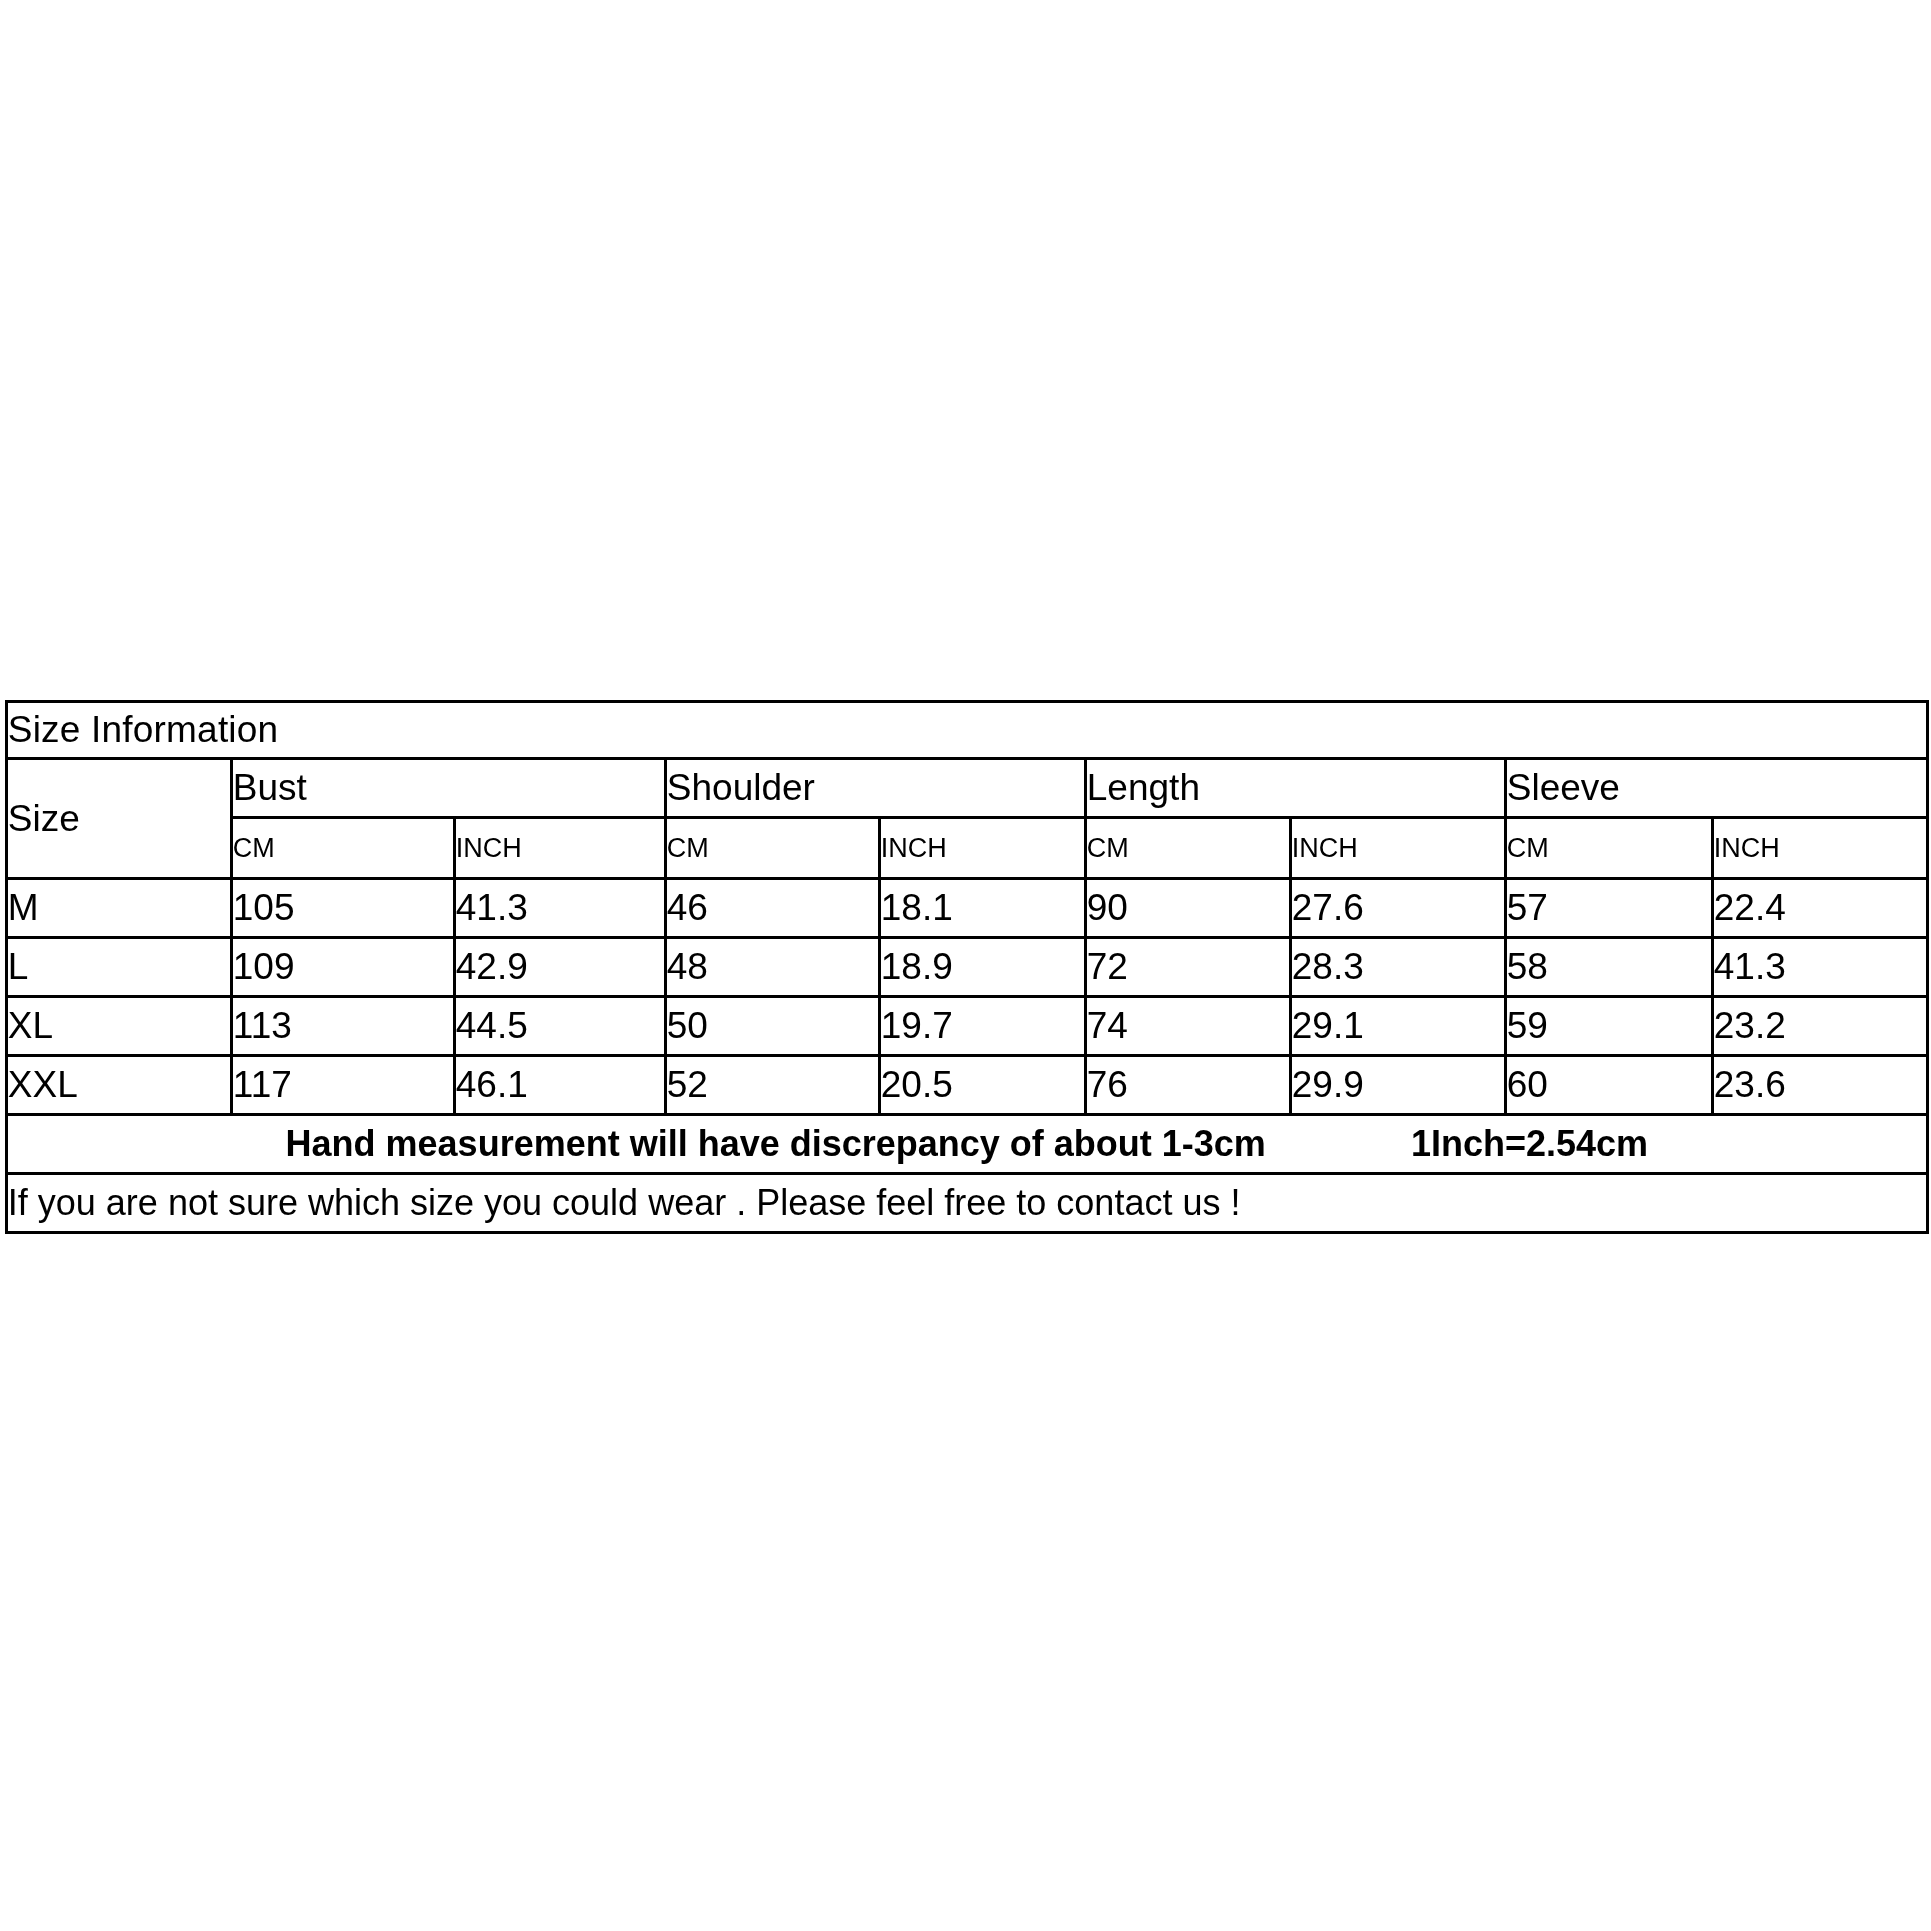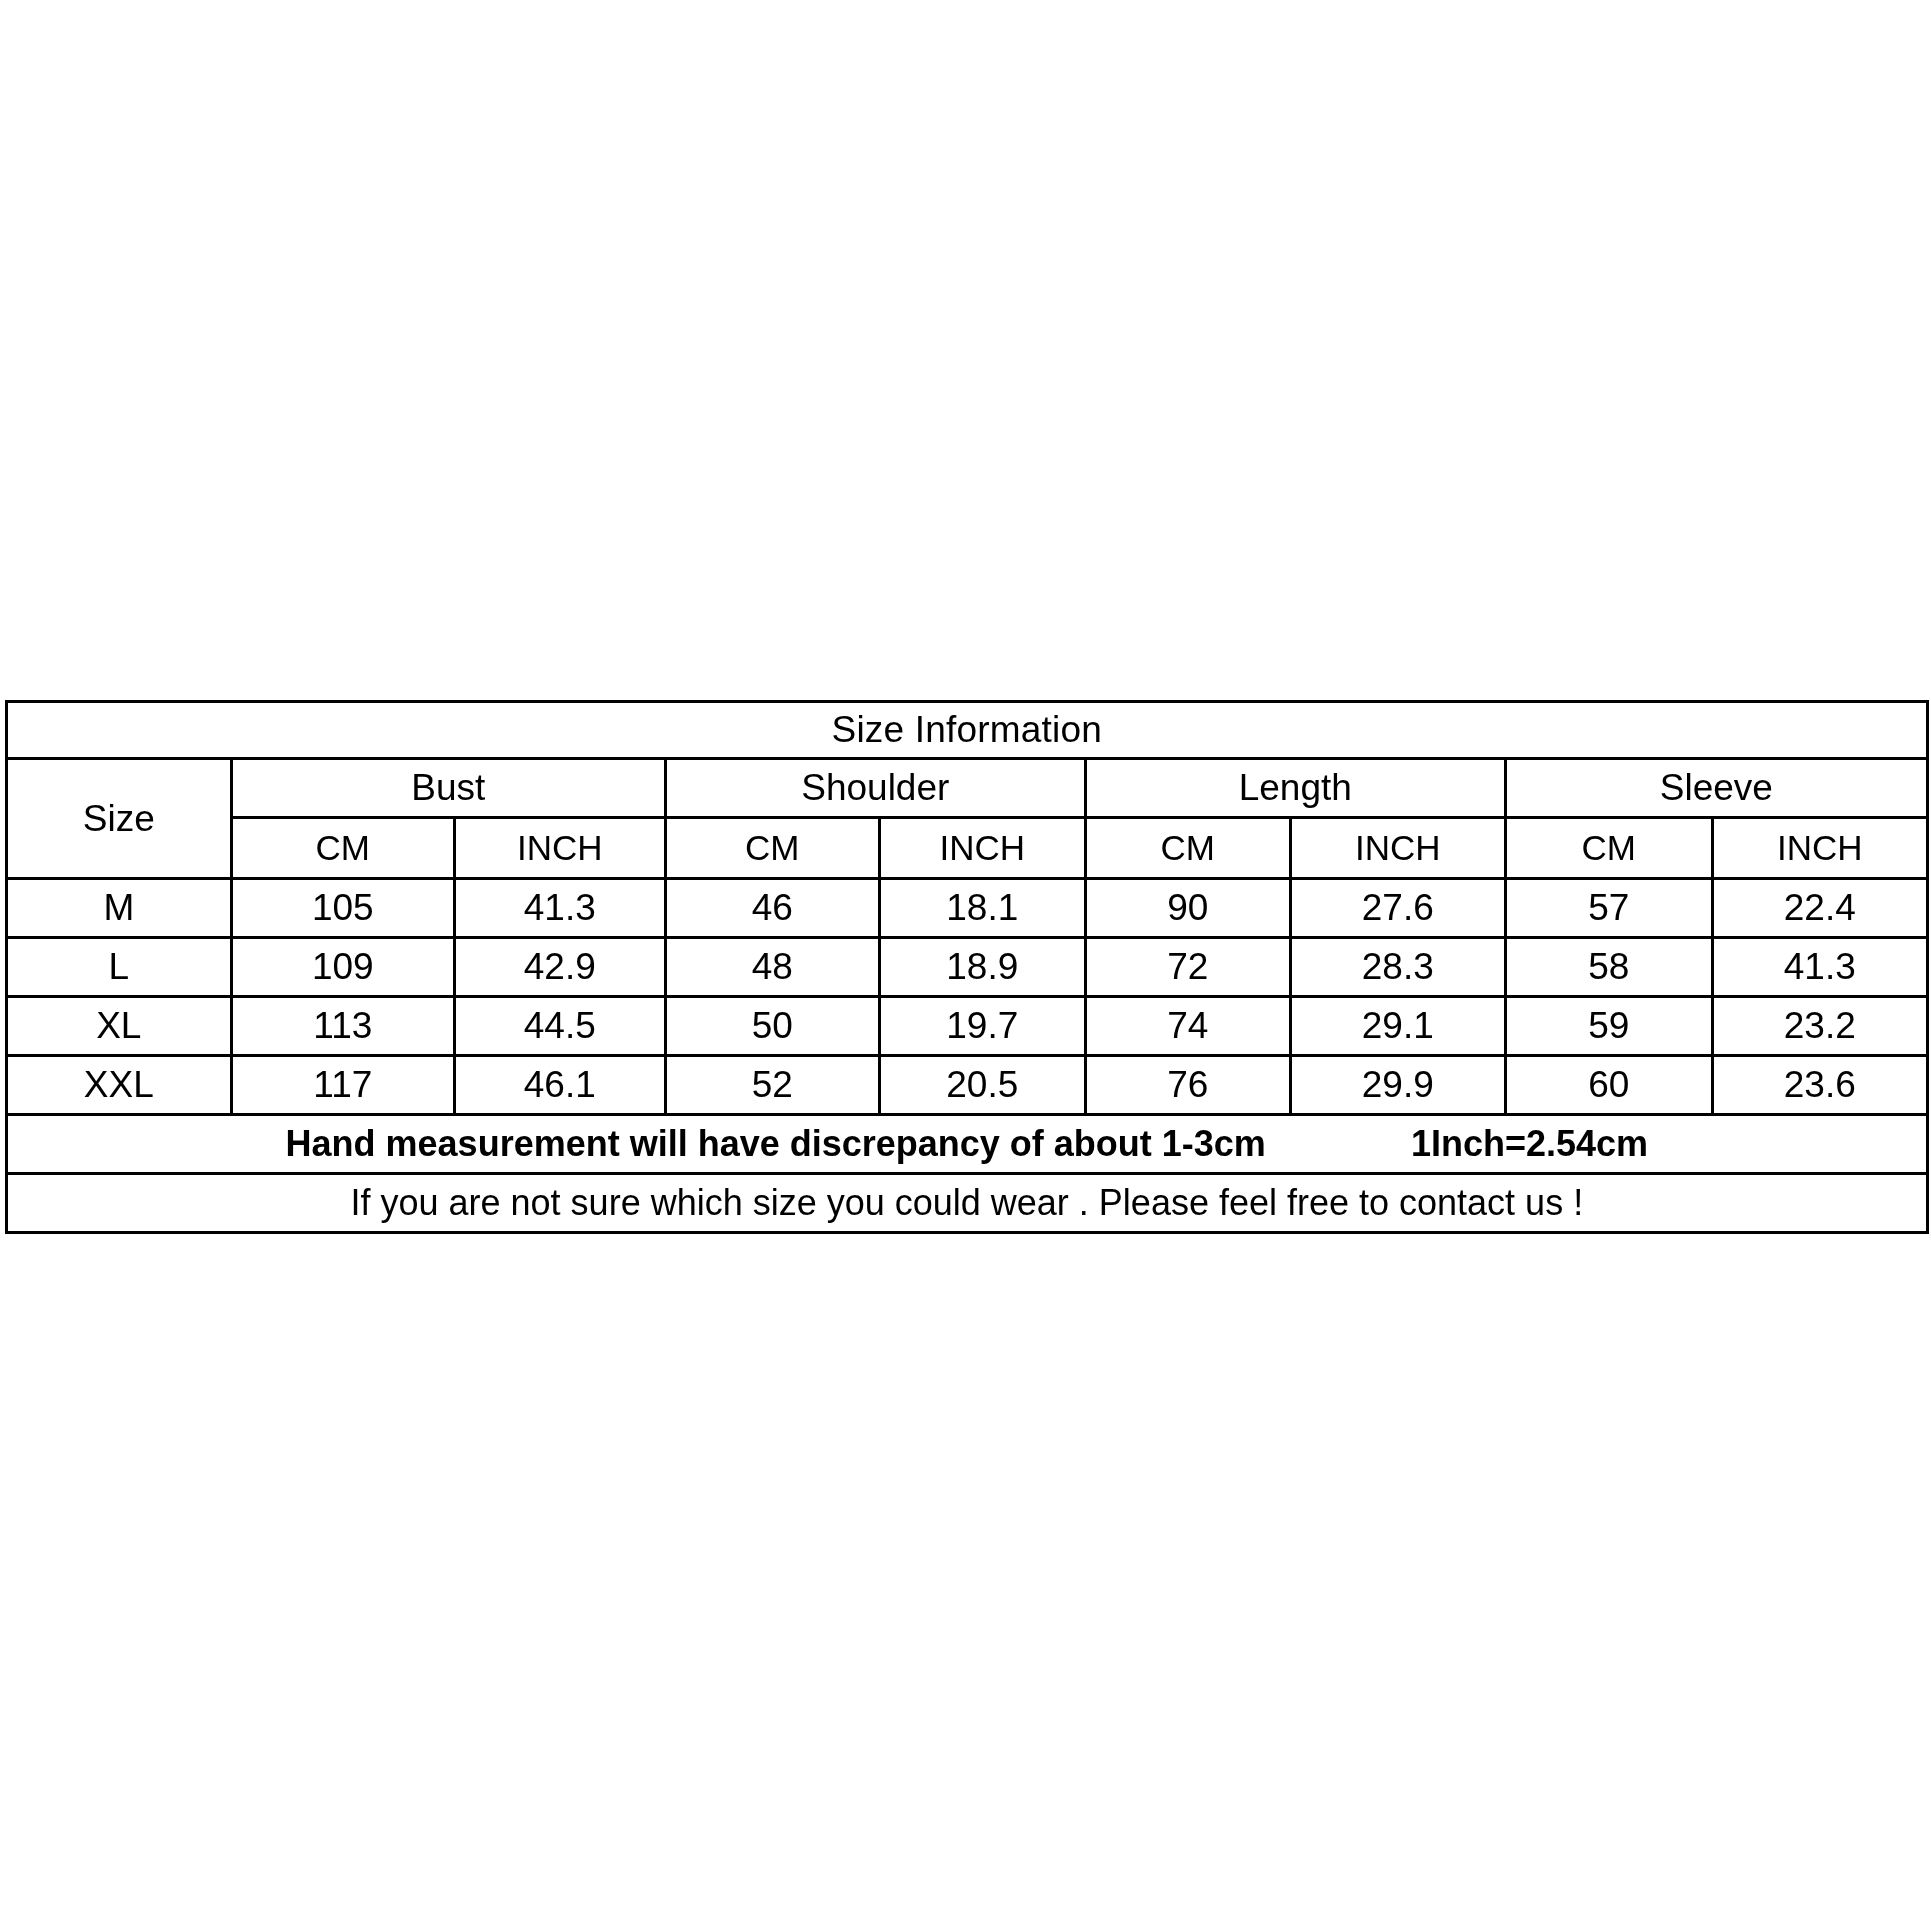--- a/index.html
+++ b/index.html
@@ -25,21 +25,21 @@
 
   table.size-table {
     width: 1921px;
     border-collapse: collapse;
     table-layout: fixed;
     background: #ffffff;
   }
 
   table.size-table td {
     border: 3.9px solid #000000;
-    text-align: center;
+    text-align: left;
     vertical-align: middle;
     padding: 0;
     color: #000000;
     background: #ffffff;
   }
 
   
   .title-cell {
     height: 54px;
     font-size: 37px;
@@ -51,21 +51,21 @@
     font-size: 37px;
     margin-left: 32px;
   }
 
   .size-head-cell {
     font-size: 37px;
   }
 
   .unit-cell {
     height: 58px;
-    font-size: 35px;
+    font-size: 27px;
   }
 
   .data-cell {
     height: 56px;
     font-size: 37px;
   }
 
   .note-cell {
     height: 56px;
     font-size: 36px;

